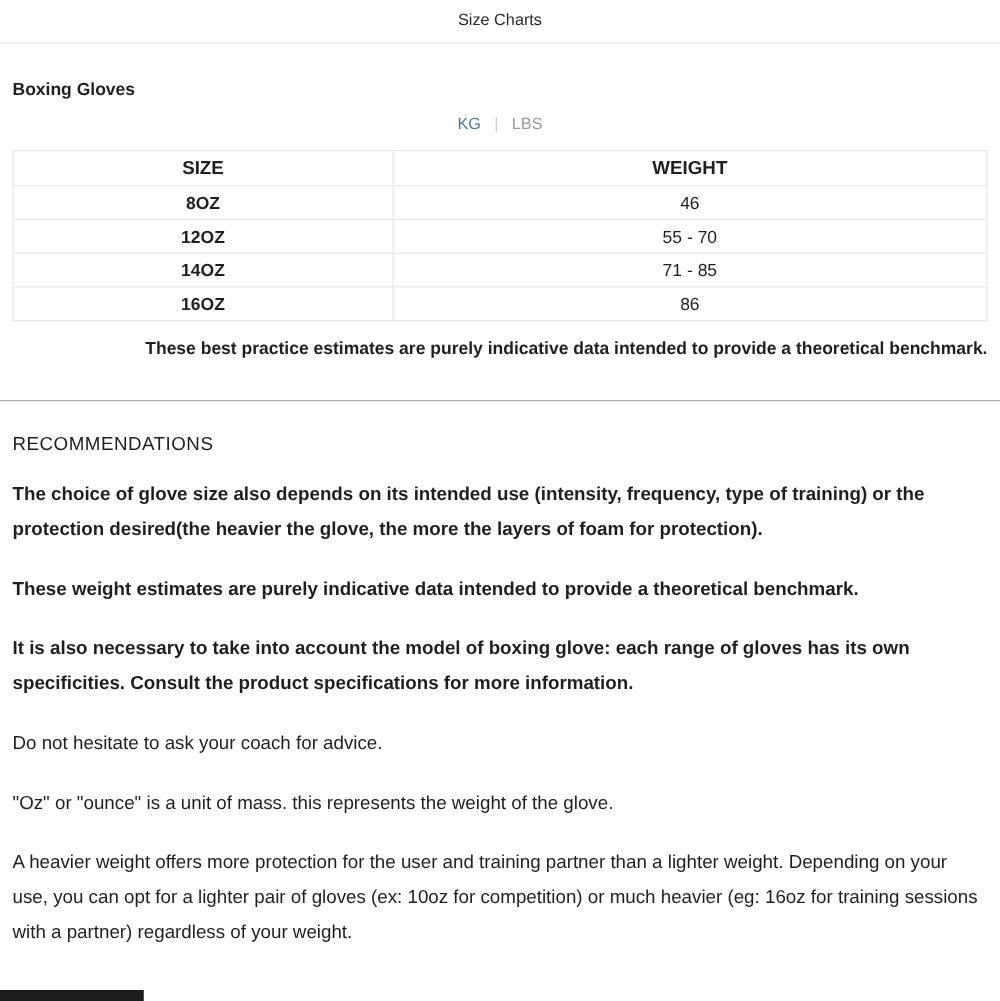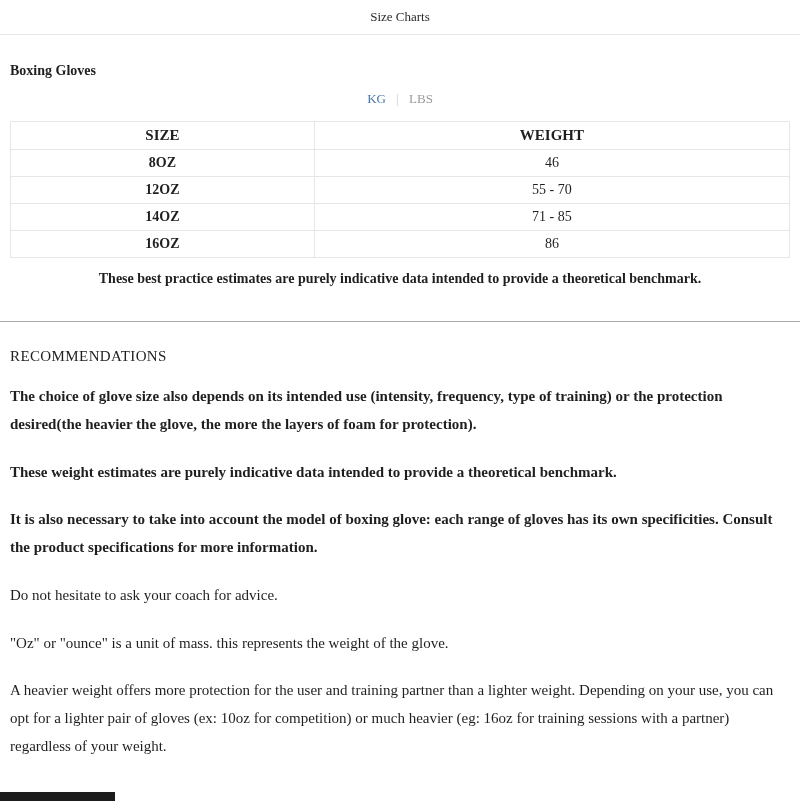--- a/index.html
+++ b/index.html
@@ -2,21 +2,21 @@
 <html style="--accent: #4878a8; --muted: #9a9a9a; --border: #e6e6e6;"><head>
 <meta charset="utf-8">
 <style>
   :root{
     --accent:#4878a8;
     --muted:#9a9a9a;
     --border:#e6e6e6;
     --divider:#ababab;
     --text:#1f1f1f;
   }
-  *{box-sizing:border-box;font-family:Liberation Serif, serif;}
+  *{box-sizing:border-box;}
   html,body{margin:0;padding:0;}
   body{
     width:800px;height:801px;
     background:#ffffff;
     font-family:"Liberation Sans", sans-serif;
     color:var(--text);
     position:relative;
     overflow:hidden;
   }
   .topbar{
@@ -58,21 +58,21 @@
     padding:5px 4px;
   }
   table.size-chart th{
     font-size:15px;
     font-weight:bold;
     padding:5px 4px;
   }
   table.size-chart td.col-size{font-weight:bold;width:39%;}
   table.size-chart th.col-size{width:39%;}
   .table-note{
-    text-align:center;
+    text-align:right;
     font-weight:bold;
     font-size:14px;
     margin:13px 0 0 0;
   }
   .divider{
     border:none;
     border-top:1px solid var(--divider);
     margin:34px -10px 0 -10px;
   }
   .reco-heading{

